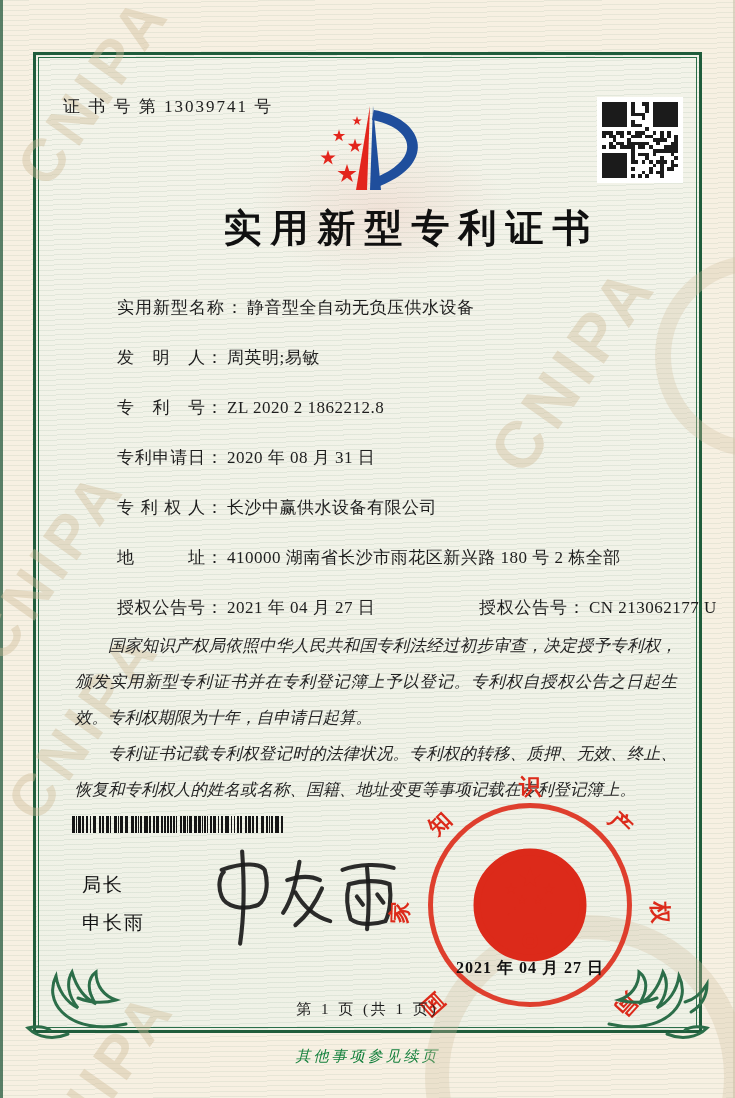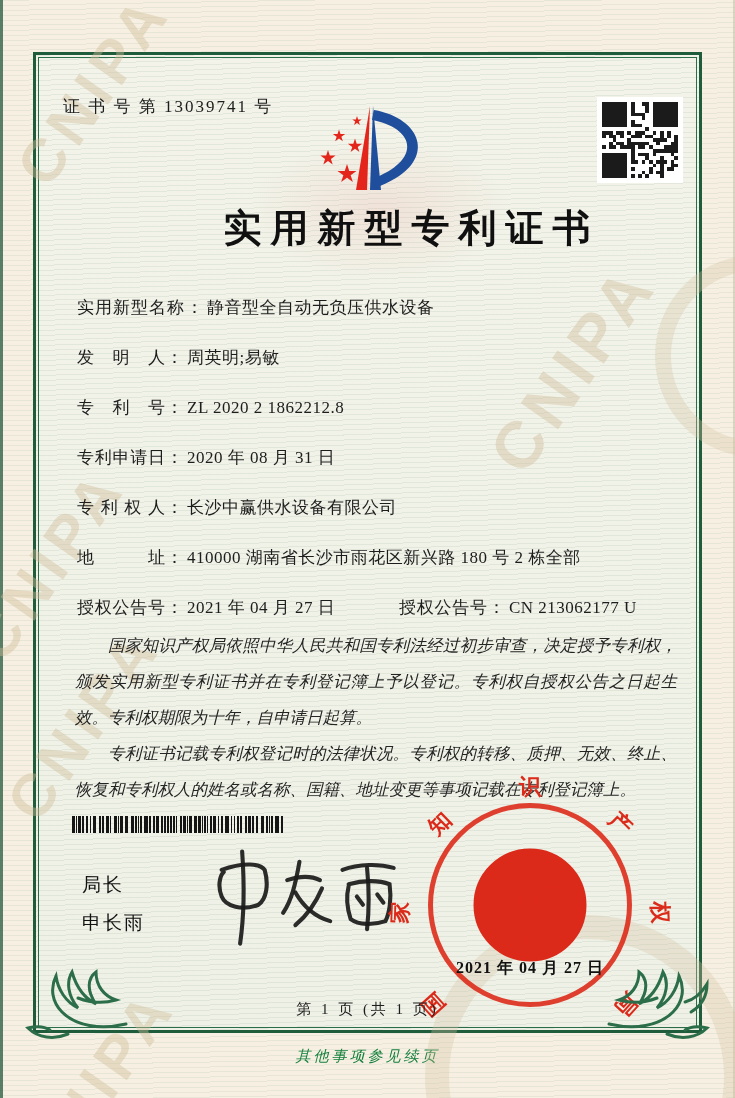--- a/index.html
+++ b/index.html
@@ -50,21 +50,21 @@
   .qr svg{width:100%;height:100%;display:block;}
   .qr rect{fill:#1b1b1b;}
 
   .title{
     position:absolute;left:0;top:203px;width:100%;text-align:center;
     font-size:38px;font-weight:bold;letter-spacing:9px;color:#101010;padding-left:44px;
   }
 
   .fields{position:absolute;left:77px;top:296px;right:40px;font-size:17px;color:#1d1d1d;}
   .field-row{height:50px;white-space:nowrap;}
-  .flabel{display:inline-block;width:88px;text-align:justify;text-align-last:justify;vertical-align:top;}
+  .flabel{display:inline-block;width:88px;text-align:justify;text-align-last:justify;vertical-align:top;margin-left:40px;}
   .flabel.wide{width:auto;text-align-last:auto;letter-spacing:1px;}
   .fcolon{display:inline-block;margin:0 4px 0 1px;}
   .fvalue{letter-spacing:.5px;}
   .fvalue.fixedw{display:inline-block;width:212px;}
 
   .paras{
     position:absolute;left:75px;top:628px;width:602px;
     font-size:16.5px;line-height:36px;font-style:italic;color:#242424;
     text-align:justify;
   }

